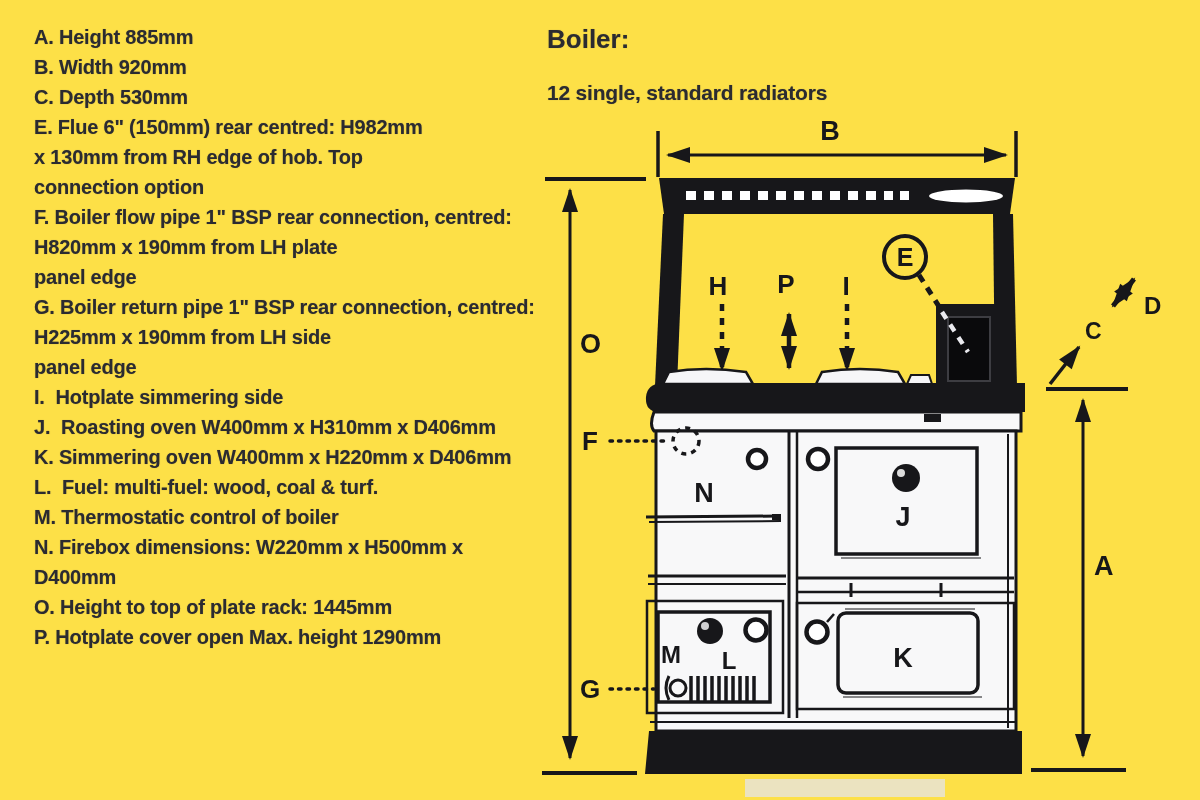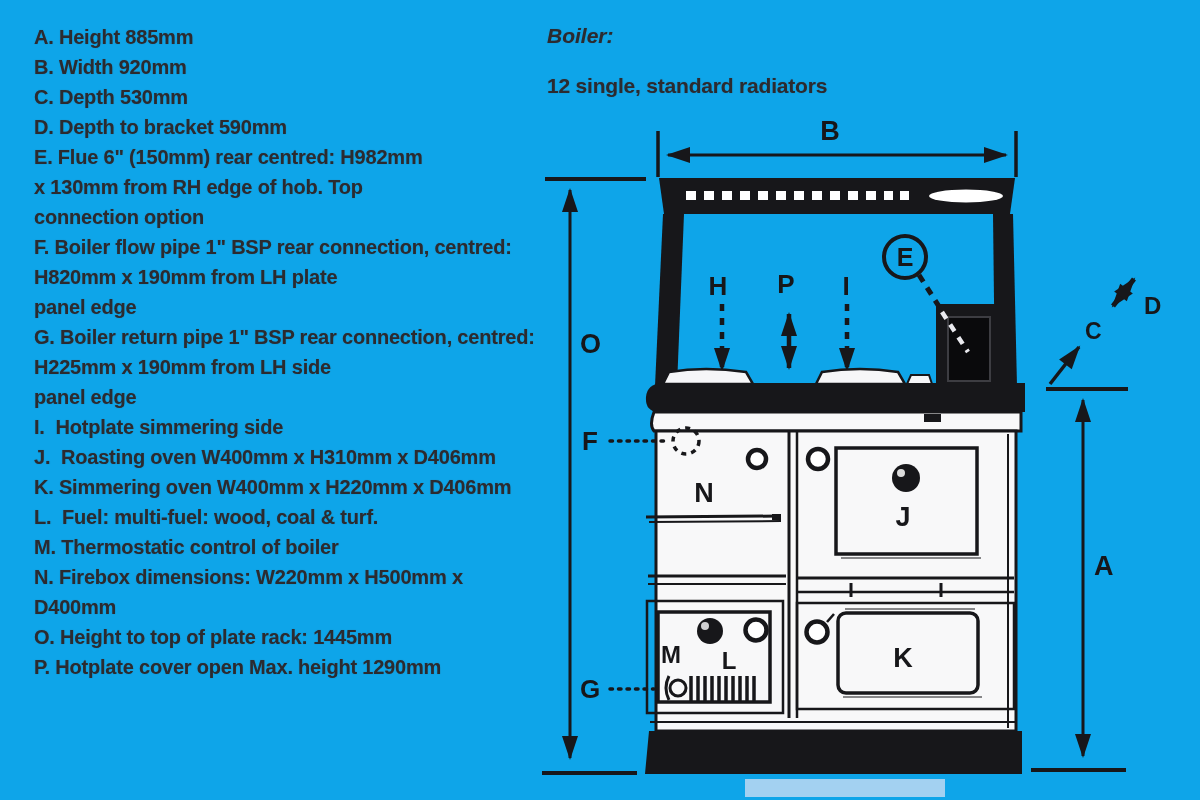--- a/index.html
+++ b/index.html
@@ -1,51 +1,50 @@
 <!DOCTYPE html>
 <html><head>
 <meta charset="utf-8">
 <style>
   html,body{margin:0;padding:0;}
   .page{
     position:relative;
     width:1200px;height:800px;
-    background:#0ea5e9;
+    background:#fde047;
     overflow:hidden;
     font-family:"Liberation Sans", sans-serif;
   }
   .specs{
     position:absolute;left:34px;top:22px;width:530px;
     font-size:20px;font-weight:700;line-height:30px;
     color:#2b2b30;letter-spacing:-0.2px;
     text-shadow:0 0 1px rgba(70,70,80,.45);
   }
   .spec-line{white-space:pre;}
   .boiler{
     position:absolute;left:547px;top:24px;
     color:#2b2b30;text-shadow:0 0 1px rgba(70,70,80,.45);
   }
-  .boiler-h{font-size:21px;font-weight:700;font-style:italic;}
+  .boiler-h{font-size:26px;font-weight:700;}
   .boiler-d{font-size:21px;font-weight:600;margin-top:26px;letter-spacing:-0.2px;}
   svg{position:absolute;inset:0;}
   svg text{
     font-family:"Liberation Sans", sans-serif;
     font-weight:700;fill:#17171a;
   }
 </style>
 </head>
 <body>
 
 <div class="page">
 
   <div class="specs">
       <div class="spec-line">A. Height 885mm</div>
       <div class="spec-line">B. Width 920mm</div>
       <div class="spec-line">C. Depth 530mm</div>
-      <div class="spec-line">D. Depth to bracket 590mm</div>
       <div class="spec-line">E. Flue 6" (150mm) rear centred: H982mm</div>
       <div class="spec-line">x 130mm from RH edge of hob. Top</div>
       <div class="spec-line">connection option</div>
       <div class="spec-line">F. Boiler flow pipe 1" BSP rear connection, centred:</div>
       <div class="spec-line">H820mm x 190mm from LH plate</div>
       <div class="spec-line">panel edge</div>
       <div class="spec-line">G. Boiler return pipe 1" BSP rear connection, centred:</div>
       <div class="spec-line">H225mm x 190mm from LH side</div>
       <div class="spec-line">panel edge</div>
       <div class="spec-line">I.  Hotplate simmering side</div>

